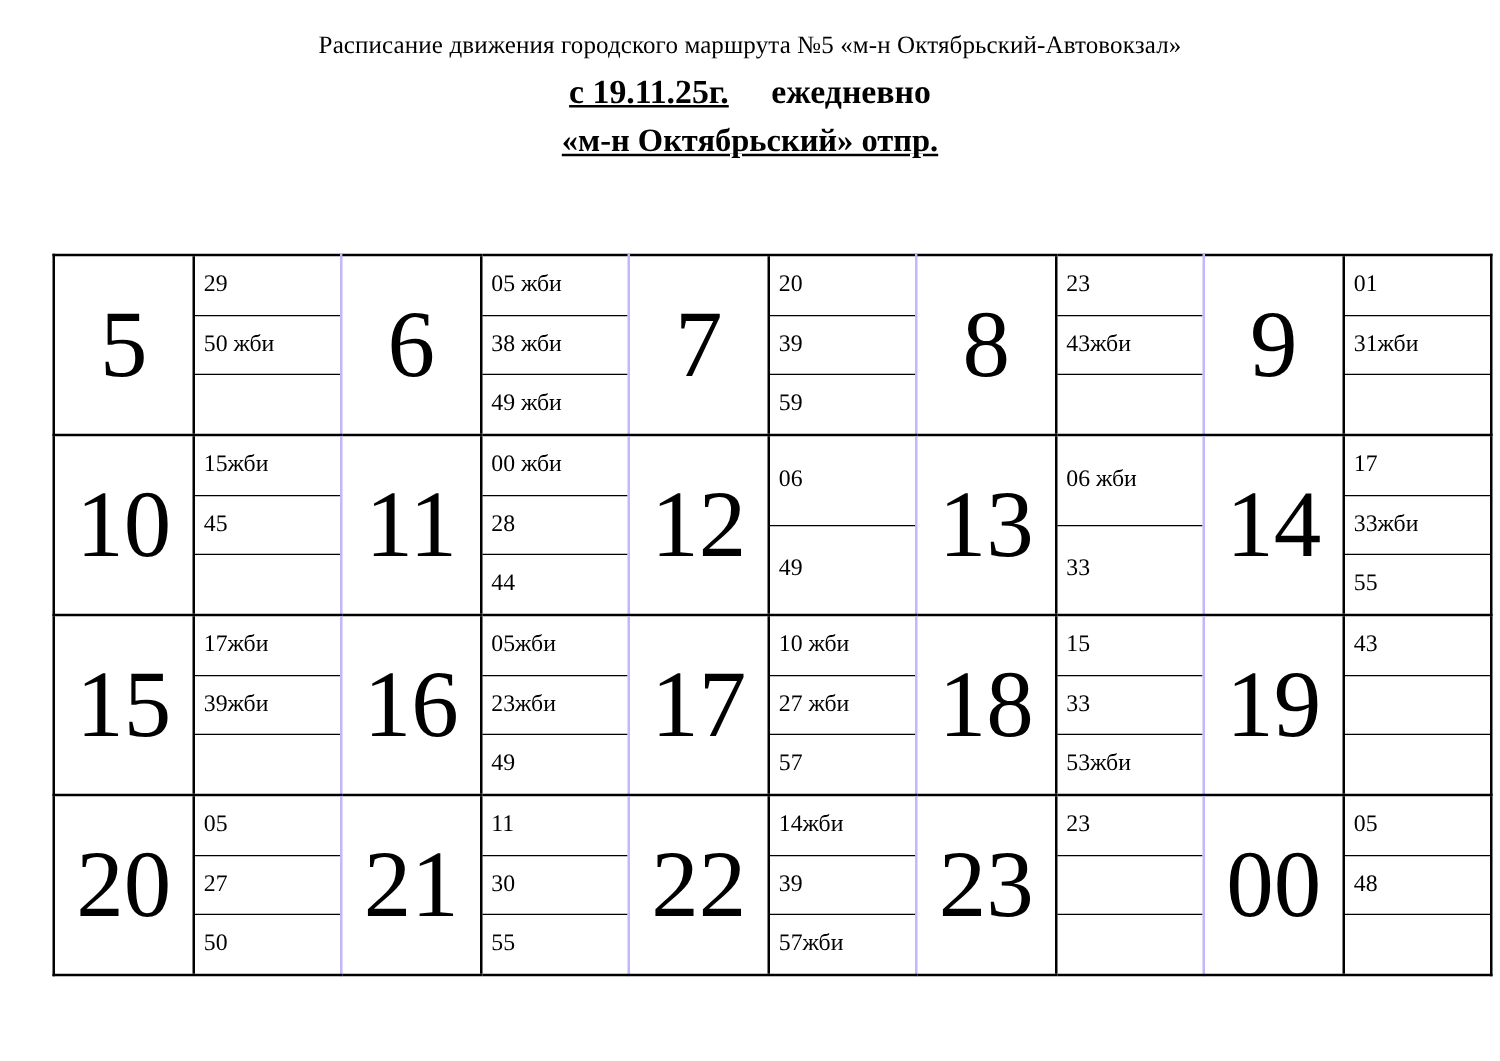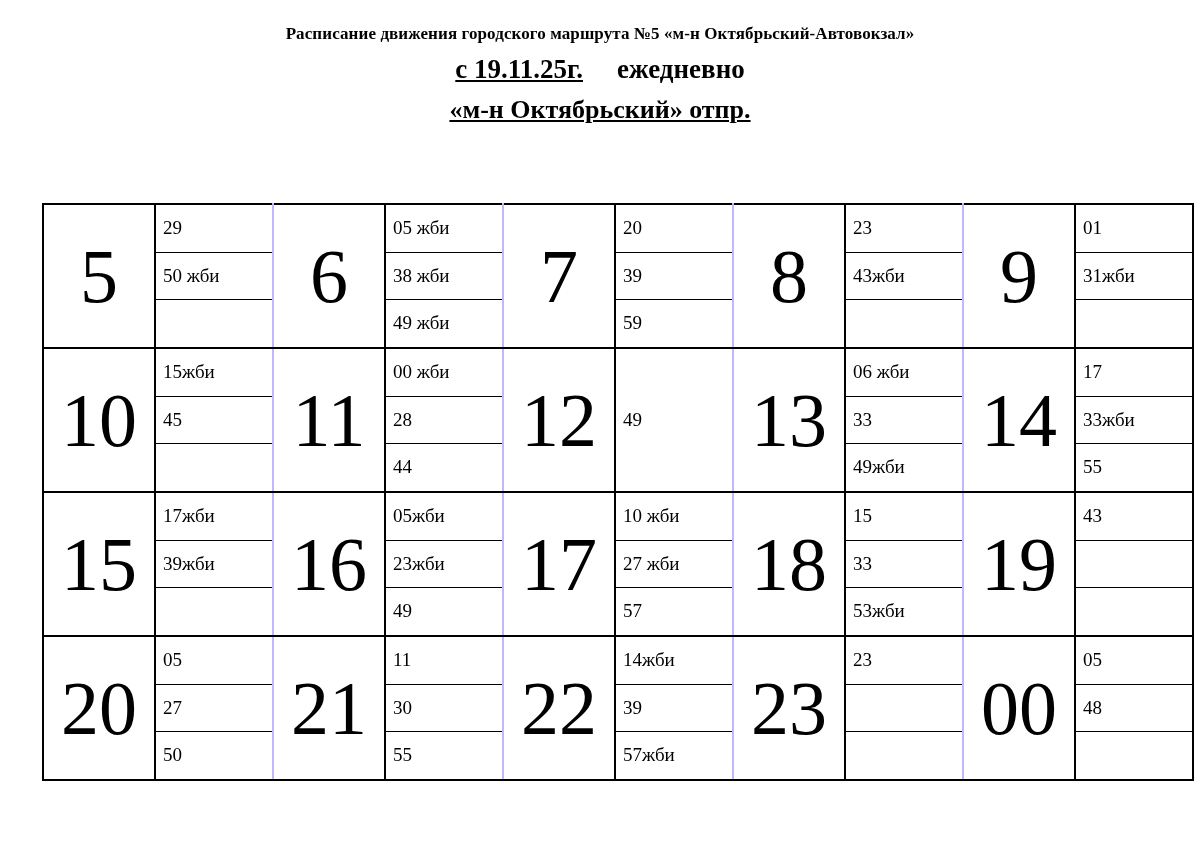--- a/index.html
+++ b/index.html
@@ -18,22 +18,22 @@
     position: relative;
     width: 1200px;
     height: 849px;
     box-sizing: border-box;
   }
   .header {
     text-align: center;
     padding-top: 24px;
   }
   .title-line1 {
-    font-size: 17px;
-    font-weight: bold;
+    font-size: 20px;
+    font-weight: normal;
     letter-spacing: 0.1px;
     line-height: 1.2;
   }
   .title-line2 {
     margin-top: 9px;
     font-size: 27px;
     font-weight: bold;
     line-height: 1.2;
   }
   .title-line2 .dated {
@@ -239,38 +239,38 @@
             <tr>
                   <td>44</td>
                 </tr>
           </tbody>
             </table>
         </td>
         <td class="hour-cell">12</td>
         <td class="min-cell sep-left grp-divider">
           <table class="mins">
             <tbody>
+                <tr>
+                  <td>06</td>
+                </tr>
             <tr>
                   <td>49</td>
                 </tr>
           </tbody>
             </table>
         </td>
         <td class="hour-cell">13</td>
         <td class="min-cell sep-left grp-divider">
           <table class="mins">
             <tbody>
                 <tr>
                   <td>06 жби</td>
                 </tr>
             <tr>
                   <td>33</td>
-                </tr>
-            <tr>
-                  <td>49жби</td>
                 </tr>
           </tbody>
             </table>
         </td>
         <td class="hour-cell">14</td>
         <td class="min-cell sep-left sep-right">
           <table class="mins">
             <tbody>
                 <tr>
                   <td>17</td>

